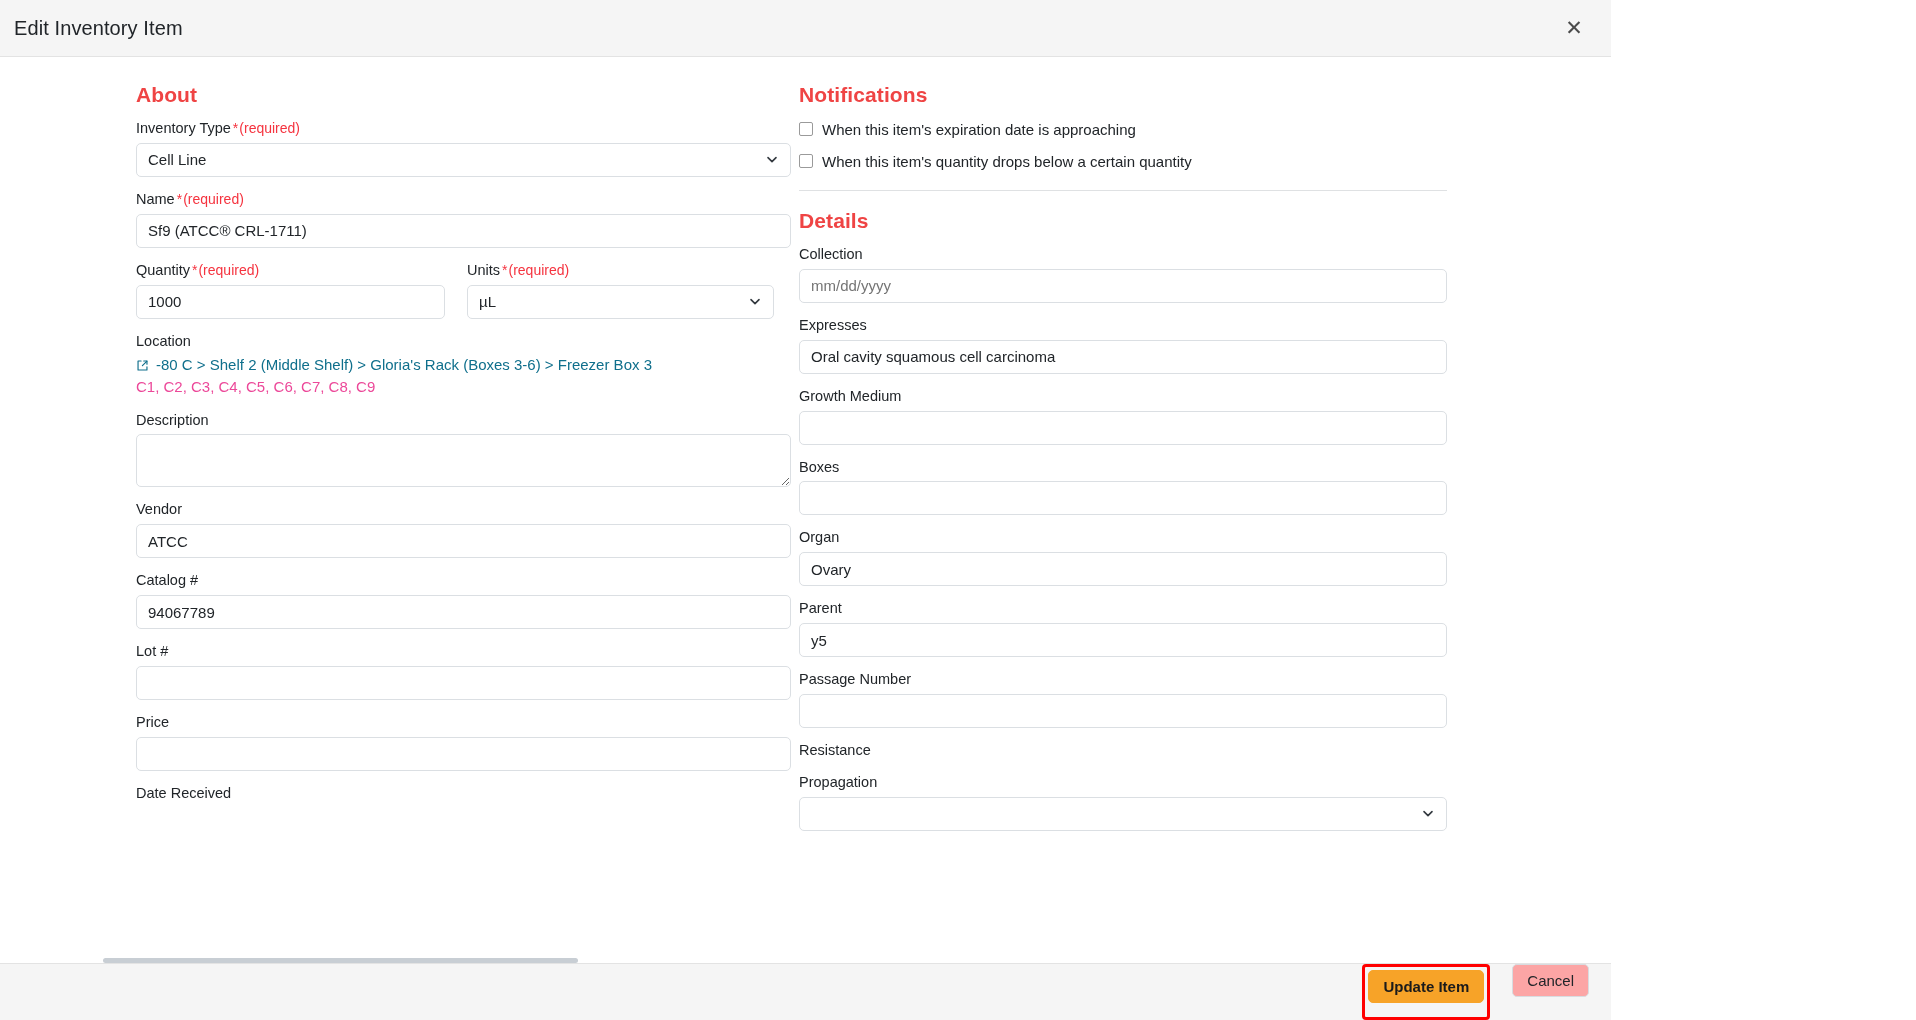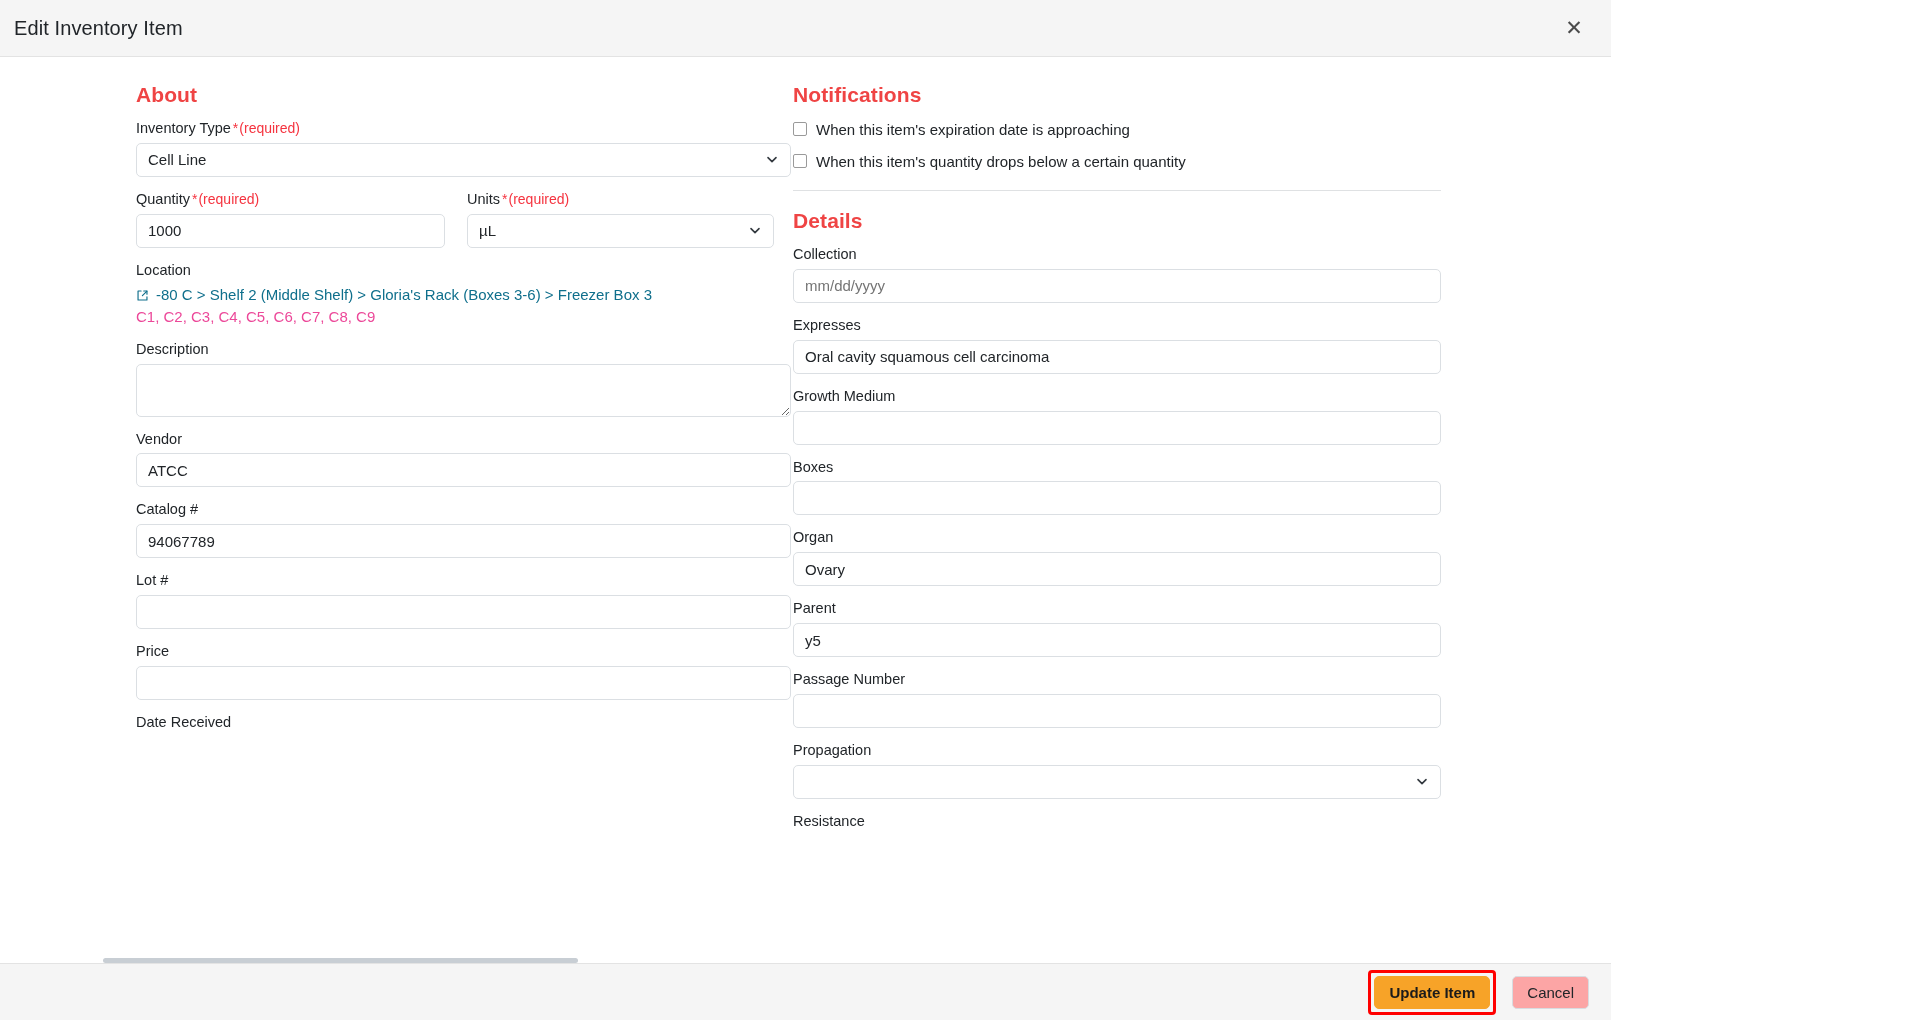--- a/index.html
+++ b/index.html
@@ -60,21 +60,21 @@
     overflow: hidden;
     padding: 26px 0 0 0;
   }
   .columns {
     display: flex;
     padding-left: 136px;
     padding-right: 0;
     gap: 0;
   }
   .col-left { width: 655px; flex: 0 0 655px; }
-  .col-right { width: 648px; flex: 0 0 648px; margin-left: 2px; }
+  .col-right { width: 648px; flex: 0 0 648px; margin-left: 8px; }
 
   .section-title {
     font-size: 21px;
     font-weight: bold;
     color: #ef4444;
     margin: 0 0 12px 0;
     letter-spacing: .1px;
   }
   .section-title.details-title { margin-top: 18px; }
 
@@ -181,24 +181,23 @@
   }
 
   
   .modal-footer {
     position: absolute;
     left: 0; right: 0; bottom: 0;
     height: 57px;
     background: #f5f5f5;
     border-top: 1px solid #e3e3e3;
     display: flex;
-    align-items: center;
     justify-content: flex-end;
     padding: 0 22px;
-    gap: 16px;
+    gap: 22px;
   }
   .btn {
     font-family: "Liberation Sans", sans-serif;
     font-size: 15px;
     border-radius: 5px;
     height: 33px;
     padding: 0 14px;
     cursor: pointer;
     line-height: 1;
   }
@@ -262,20 +261,26 @@
           <div class="select-wrap">
             <input class="select" readonly="" value="Cell Line" style="">
             <span class="chev">
               <svg viewBox="0 0 12 12" width="12" height="12">
                   <path d="M2 4.2 L6 8.2 L10 4.2" fill="none" stroke="#343a40" stroke-width="1.6" stroke-linecap="round" stroke-linejoin="round"></path>
                 </svg>
             </span>
           </div>
         </div>
 
+        <div class="field">
+          <label class="field-label">
+            <span>Name</span><span class="req-star">*</span><span class="req-text">(required)</span>
+          </label>
+          <input class="input" value="Sf9 (ATCC® CRL-1711)" style="">
+        </div>
 
         <div class="row2">
           <div class="field cell-qty">
             <label class="field-label">
               <span>Quantity</span><span class="req-star">*</span><span class="req-text">(required)</span>
             </label>
             <input class="input" value="1000" style="">
           </div>
           <div class="field cell-units">
             <label class="field-label">
@@ -382,34 +387,34 @@
           <span class="field-label">Parent</span>
           <input class="input" value="y5" style="">
         </div>
 
         <div class="field">
           <span class="field-label">Passage Number</span>
           <input class="input" value="" style="">
         </div>
 
         <div class="field">
+          <span class="field-label">Resistance</span>
+        </div>
+
+        <div class="field">
           <span class="field-label">Propagation</span>
           <div class="select-wrap">
             <input class="select" readonly="" value="" style="">
             <span class="chev">
               <svg viewBox="0 0 12 12" width="12" height="12">
                   <path d="M2 4.2 L6 8.2 L10 4.2" fill="none" stroke="#343a40" stroke-width="1.6" stroke-linecap="round" stroke-linejoin="round"></path>
                 </svg>
             </span>
           </div>
         </div>
-
-        <div class="field">
-          <span class="field-label">Resistance</span>
-        </div>
       </div>
 
     </div>
   </div>
 
   <div class="scroll-strip">
     <div class="scroll-thumb"></div>
   </div>
 
   <div class="modal-footer">

